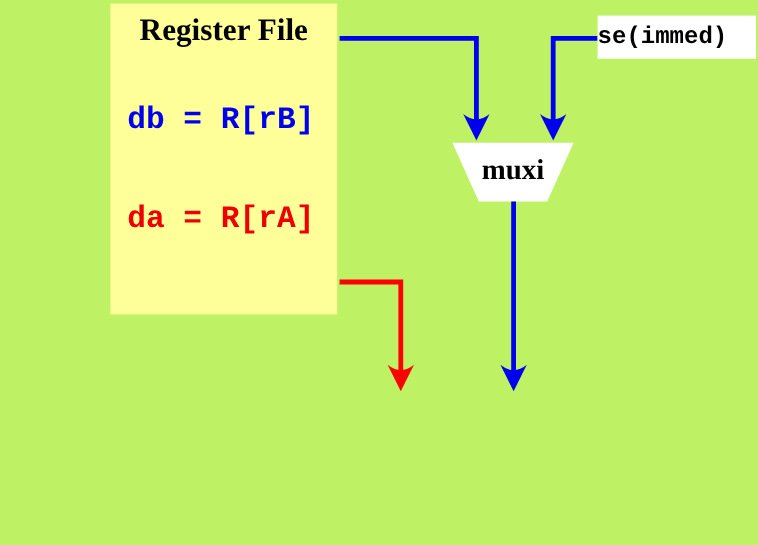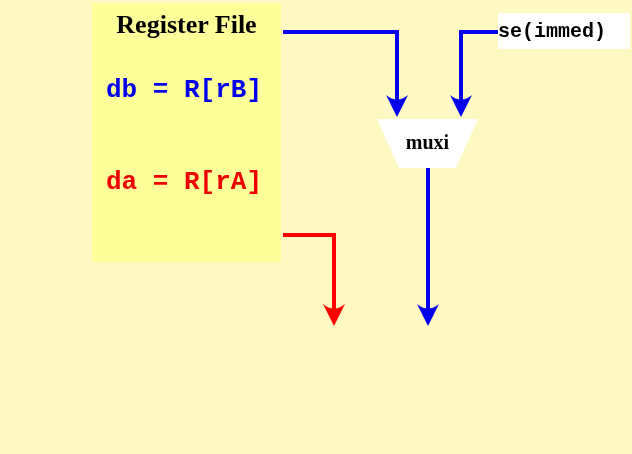--- a/index.html
+++ b/index.html
@@ -40,21 +40,21 @@
     white-space: nowrap;
   }
   .equation {
     left: 106px;
     font-family: "Liberation Mono", "DejaVu Sans Mono", monospace;
     font-weight: bold;
     font-size: 26px;
     line-height: 28px;
     white-space: nowrap;
   }
-  #equation-db { top: 76px; }
+  #equation-db { top: 86px; }
   #equation-rc { top: 123px; }
   #equation-da { top: 168px; }
   #se-immed-box {
     left: 498px;
     top: 13px;
     width: 132px;
     height: 36px;
     display: flex;
     align-items: center;
     justify-content: flex-start;
@@ -65,29 +65,29 @@
     font-size: 20px;
     white-space: nowrap;
   }
   #muxi-label {
     left: 377px;
     top: 129px;
     width: 101px;
     text-align: center;
     font-family: "Liberation Serif", "DejaVu Serif", serif;
     font-weight: bold;
-    font-size: 20px;
+    font-size: 24px;
     line-height: 26px;
     white-space: nowrap;
   }
 </style>
 </head>
 <body>
 
-<div id="canvas" style="background-color: #fef9c3;">
+<div id="canvas" style="background-color: #bef264;">
 
   <svg id="wire-layer" viewBox="0 0 632 454" xmlns="http://www.w3.org/2000/svg">
 
     <polyline points="283,32 397,32 397,104" fill="none" stroke-width="4" stroke="#0000ee"></polyline>
     <path transform="translate(397,117)" d="M 0 0 L -11 -22 Q 0 -13 11 -22 Z" fill="#0000ee"></path>
 
     <polyline points="498,32 461,32 461,104" fill="none" stroke-width="4" stroke="#0000ee"></polyline>
     <path transform="translate(461,117)" d="M 0 0 L -11 -22 Q 0 -13 11 -22 Z" fill="#0000ee"></path>
 
     <polygon points="377,119 478,119 456,168 399,168" fill="#ffffff"></polygon>

